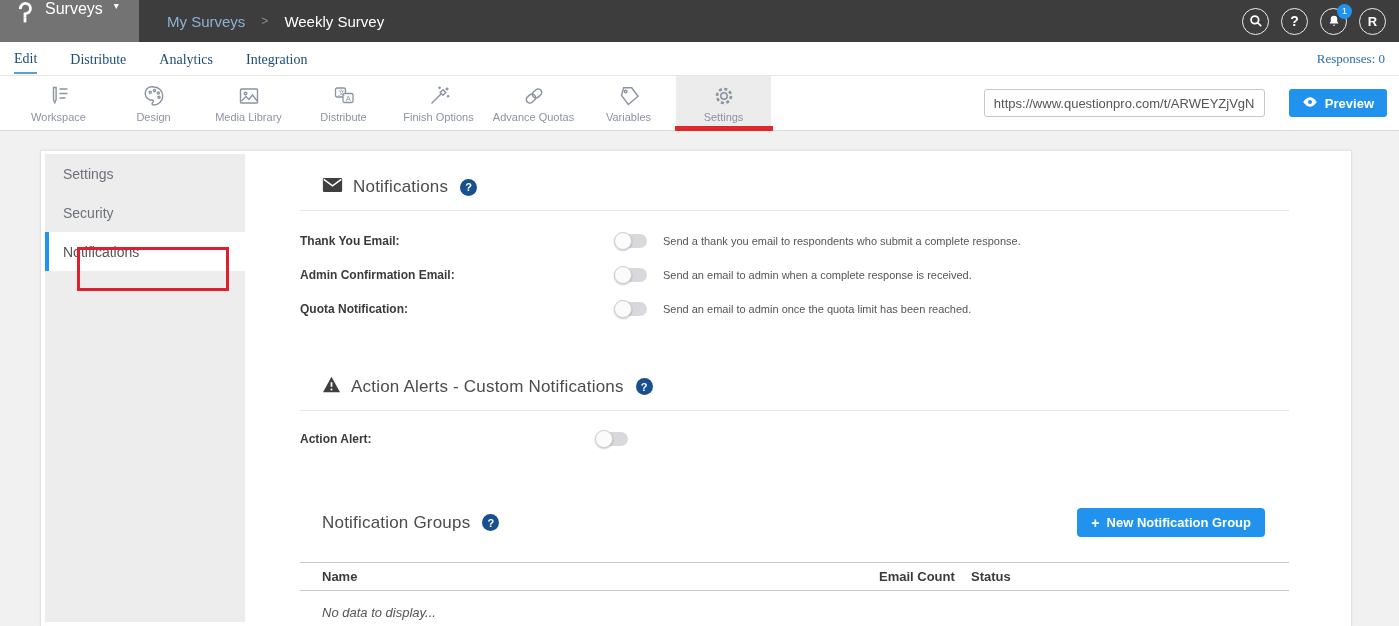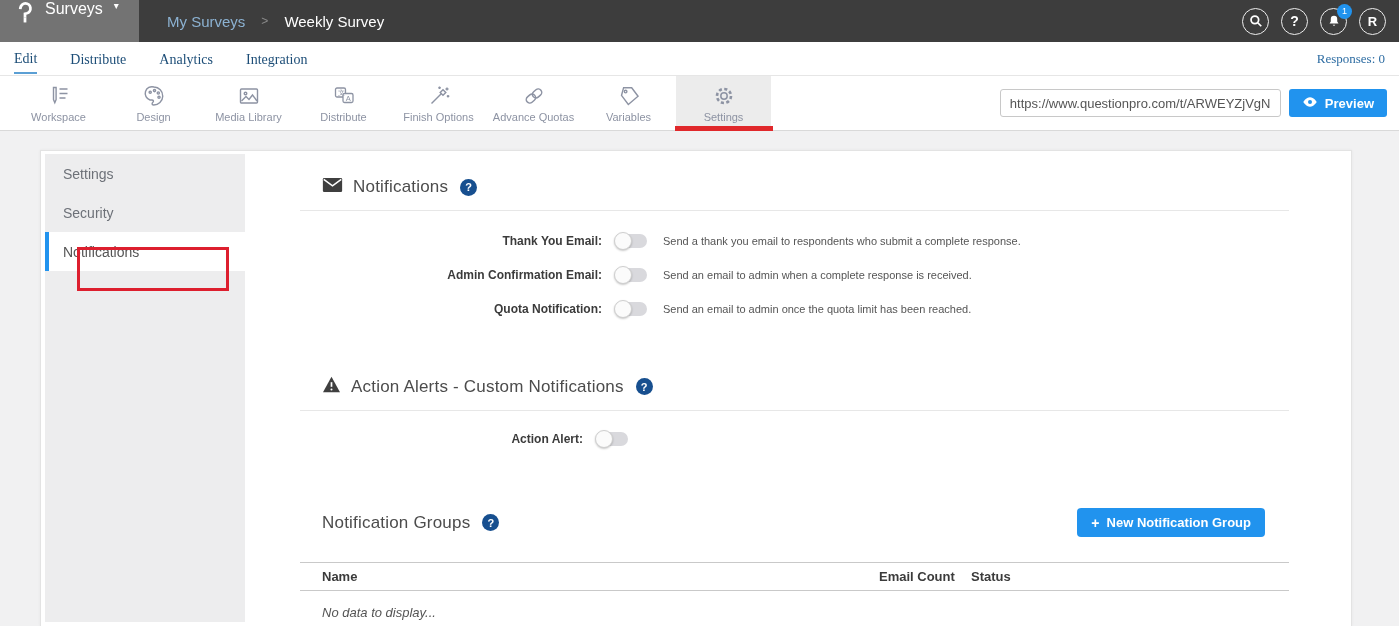--- a/index.html
+++ b/index.html
@@ -28,42 +28,42 @@
   .nav-tab.first { margin-left:14px; }
   .nav-tab.active { border-bottom:2px solid #5b9fd4; }
   .responses { margin-left:auto; margin-right:14px; font-size:13px; color:#2d6ca2; }
 
   
   .toolbar { height:55px; background:#fff; border-bottom:1px solid #d9d9d9; display:flex; align-items:stretch; position:relative; padding-left:11px; }
   .tool-item { width:95px; display:flex; flex-direction:column; align-items:center; justify-content:flex-start; padding-top:7px; cursor:pointer; }
   .tool-item .ticon { height:26px; display:flex; align-items:center; justify-content:center; }
   .tool-item .tlabel { font-size:11px; color:#8d93a3; margin-top:2px; white-space:nowrap; }
   .tool-item.active { background:#ececec; }
-  .toolbar-right { margin-left:auto; display:flex; align-items:center; gap:8px; padding-right:12px; }
+  .toolbar-right { margin-left:auto; display:flex; align-items:center; gap:24px; padding-right:12px; }
   .url-input { width:281px; height:28px; border:1px solid #c8c8c8; border-radius:3px; padding:0 9px; font-size:13px; color:#555; font-family:"Liberation Sans",sans-serif; }
   .preview-btn { height:28px; background:#2193ee; border:none; border-radius:3px; color:#fff; font-size:13px; font-weight:bold; padding:0 13px; display:flex; align-items:center; gap:7px; cursor:pointer; }
   .annotation-underline { position:absolute; left:675px; top:50px; width:98px; height:5px; background:#e0282b; z-index:3; }
 
   
   .content-wrap { position:absolute; top:131px; left:0; right:0; bottom:0; background:#f1f1f2; }
   .card { position:absolute; top:19px; left:40px; right:47px; bottom:0; background:#fff; border:1px solid #e3e3e3; border-bottom:none; box-shadow:0 0 3px rgba(0,0,0,0.05); }
   .side-rail { position:absolute; top:3px; left:4px; bottom:4px; width:200px; background:#ededee; }
   .side-item { height:39px; display:flex; align-items:center; padding-left:18px; font-size:14px; color:#6d7178; cursor:pointer; }
   .side-item.active { background:#fff; border-left:4px solid #2193ee; padding-left:14px; color:#555; }
   .annotation-box { position:absolute; left:36px; top:96px; width:152px; height:44px; border:3px solid #dd1f2e; z-index:5; pointer-events:none; }
 
   .main-panel { position:absolute; top:0; left:204px; right:0; bottom:0; padding:26px 62px 0 55px; }
   .section-head { display:flex; align-items:center; gap:10px; margin-left:22px; }
   .section-title { font-size:17px; color:#4c4c4c; letter-spacing:0.2px; }
   .help-badge { width:17px; height:17px; border-radius:50%; background:#174f8f; color:#fff; font-size:11px; font-weight:bold; display:flex; align-items:center; justify-content:center; margin-left:2px; cursor:pointer; }
   .hrule { border:none; border-top:1px solid #e7e7e7; margin-top:13px; }
 
   .toggle-rows { margin-top:13px; }
   .toggle-row { display:flex; align-items:center; height:34px; }
-  .t-label { width:302px; text-align:right; font-size:12px; font-weight:bold; color:#3b3b3b; }
+  .t-label { width:302px; font-size:12px; font-weight:bold; color:#3b3b3b; }
   .switch { width:32px; height:14px; background:#d9d9dd; border-radius:7px; position:relative; margin-left:13px; cursor:pointer; flex:0 0 auto; }
   .switch .knob { position:absolute; left:-1px; top:-2px; width:18px; height:18px; background:#fbfbfb; border:1px solid #cfcfcf; border-radius:50%; box-shadow:0 1px 2px rgba(0,0,0,0.22); }
   .t-desc { margin-left:16px; font-size:11px; color:#555; }
 
   .section2 { margin-top:50px; }
   .action-row { margin-top:11px; }
   .action-row .t-label { width:283px; }
 
   .groups-head { margin-top:52px; display:flex; align-items:center; }
   .new-group-btn { margin-left:auto; margin-right:24px; height:29px; background:#2193ee; border:none; border-radius:4px; color:#fff; font-size:13px; font-weight:bold; padding:0 14px; display:flex; align-items:center; gap:7px; cursor:pointer; }

